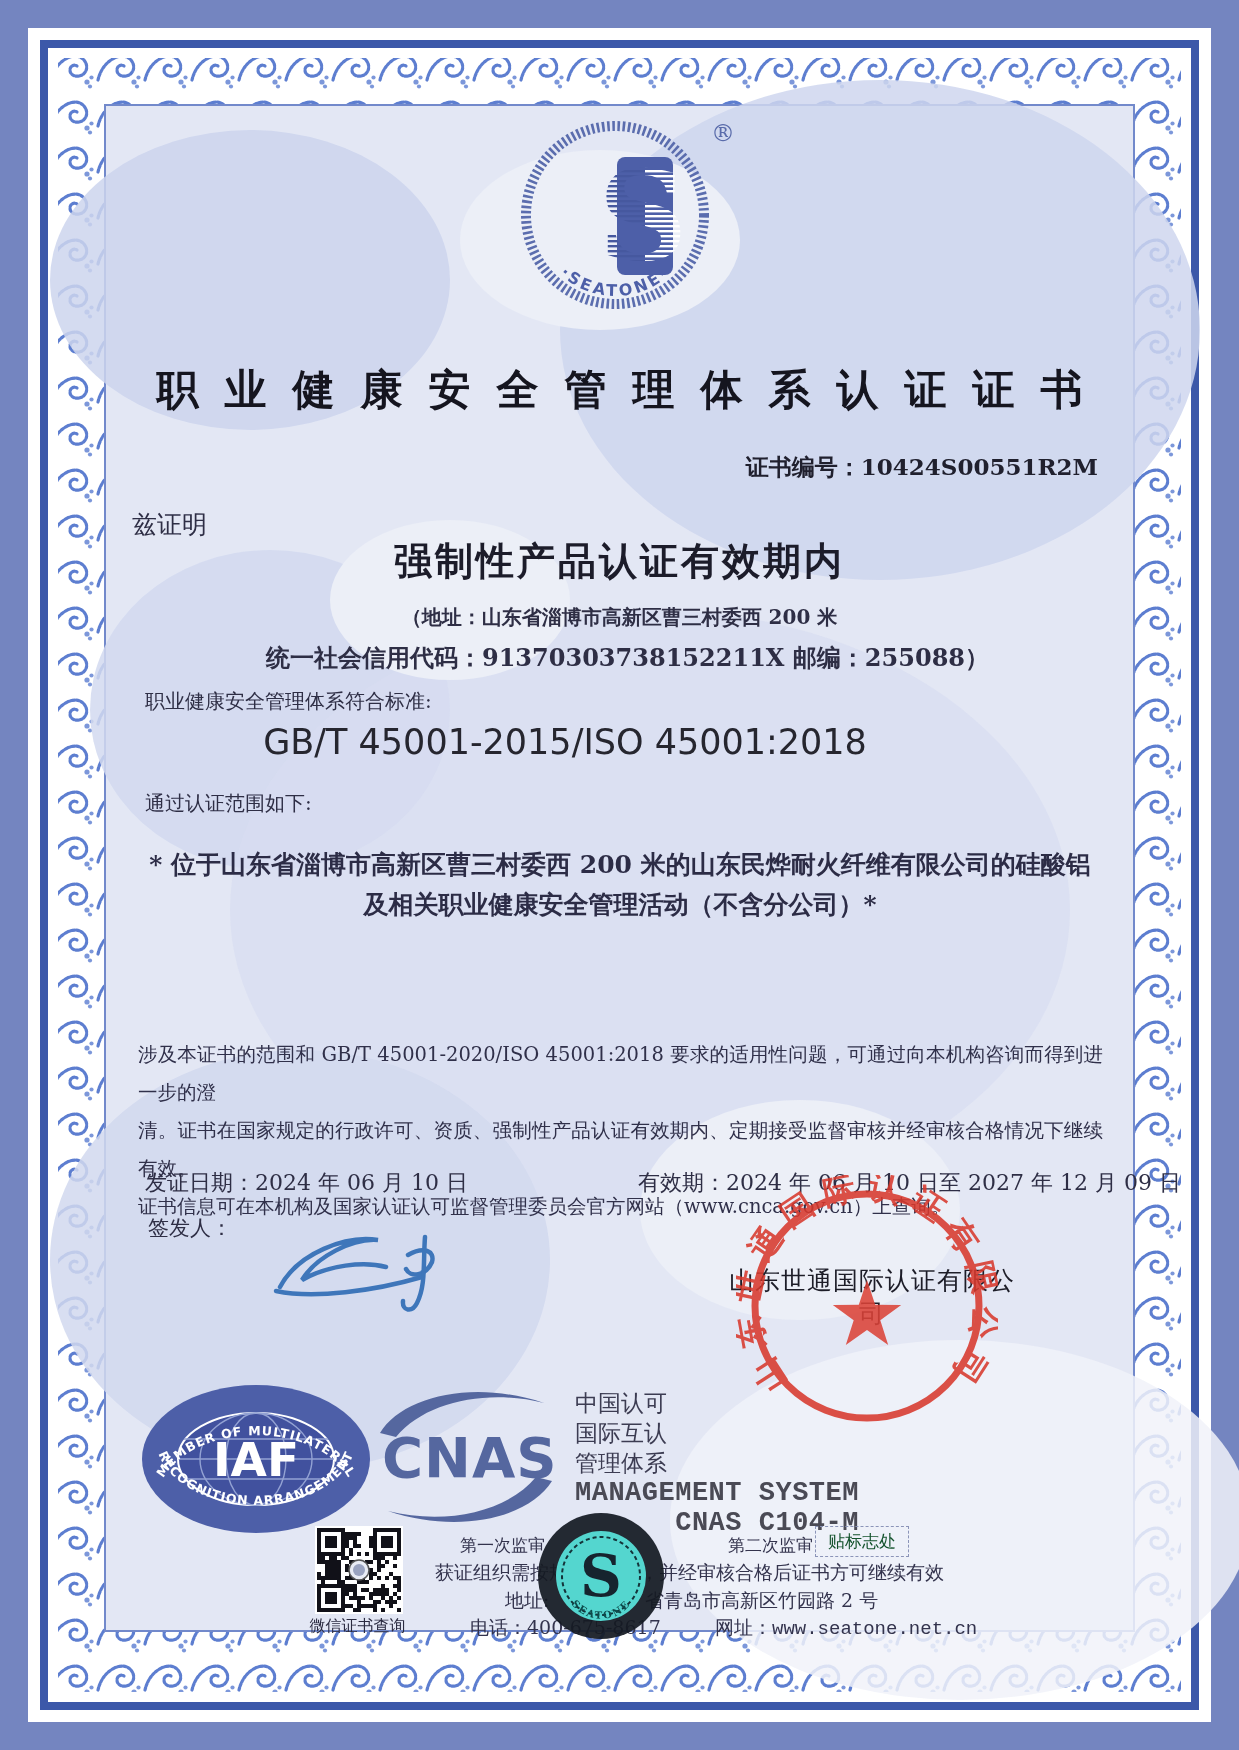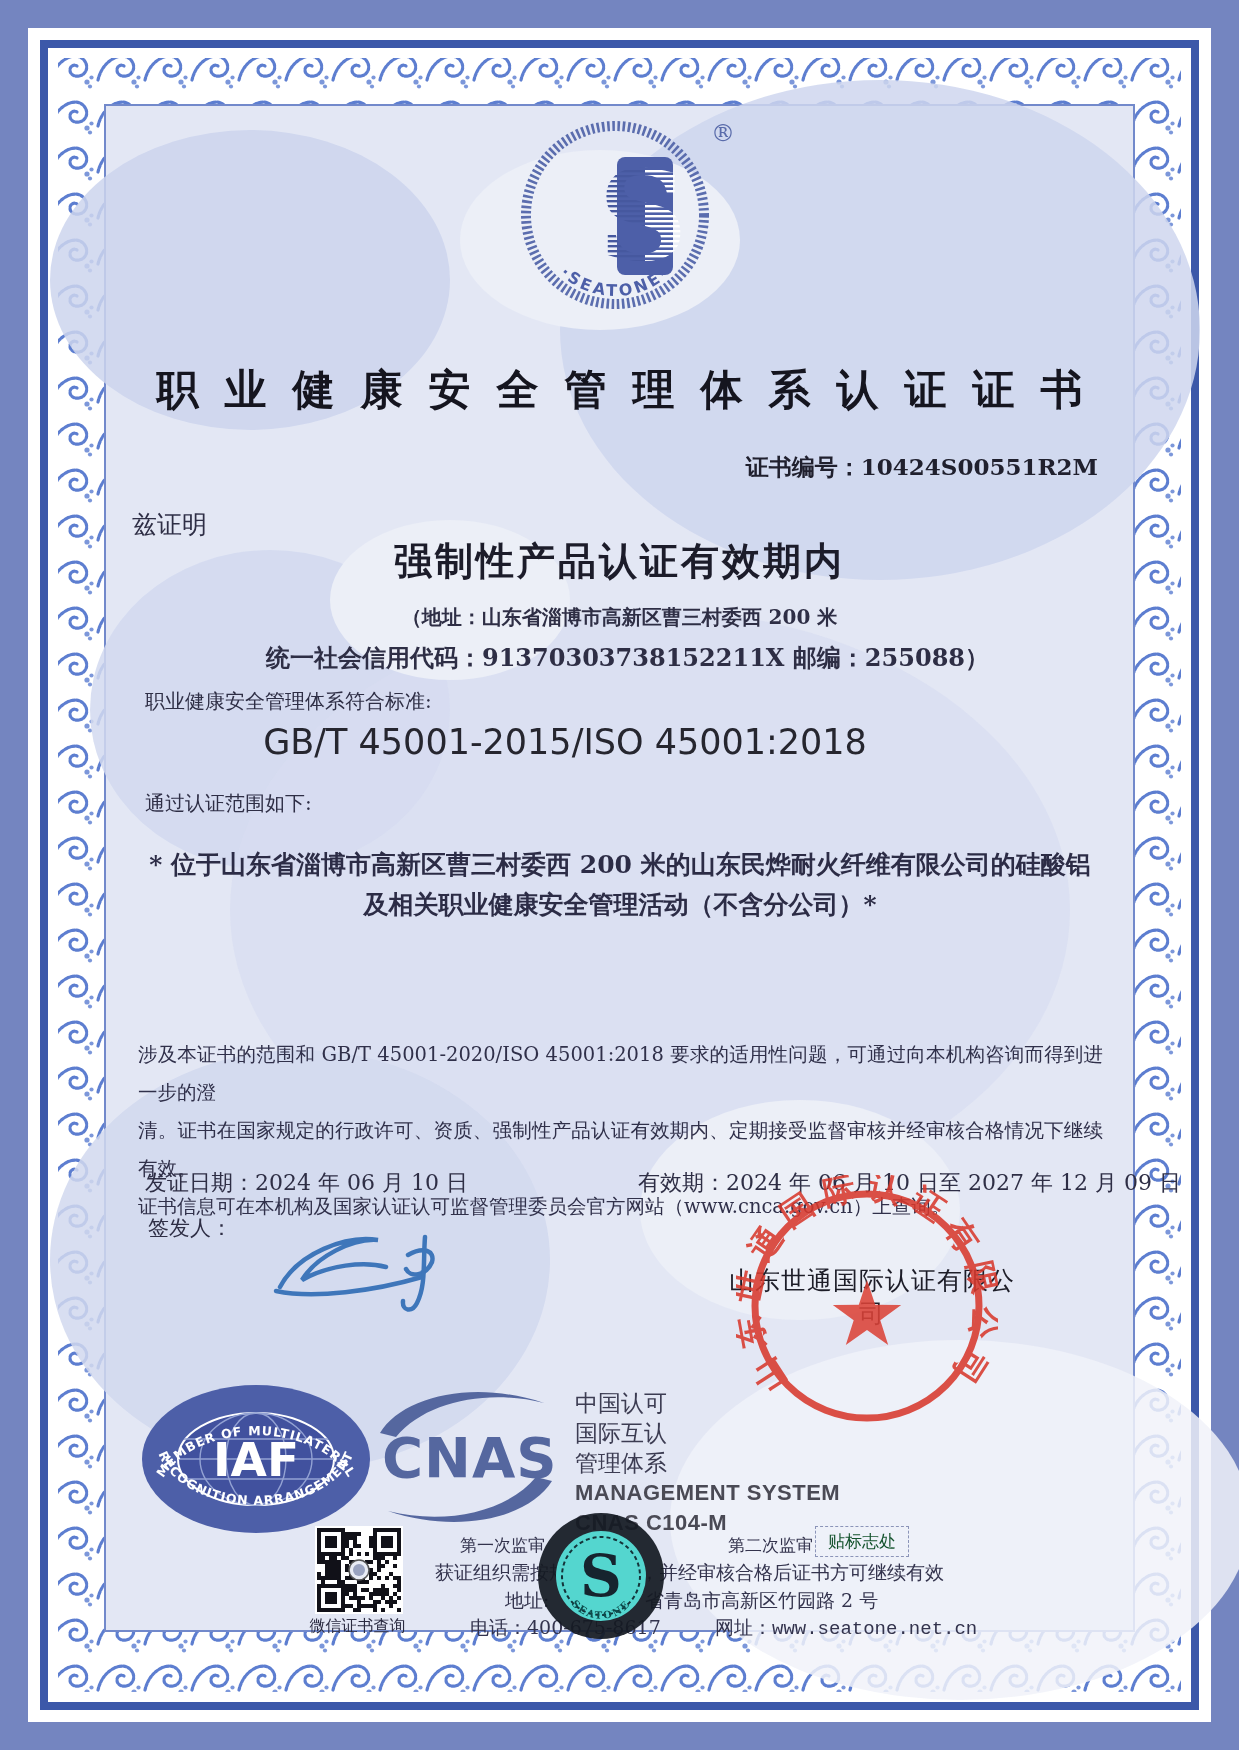--- a/index.html
+++ b/index.html
@@ -30,22 +30,22 @@
   .scopelabel{left:145px;top:790px;font-size:20px;}
   .scope{left:120px;width:1000px;top:845px;text-align:center;font-size:25px;font-weight:600;
          line-height:40px;color:#2c2c46;}
   .disclaimer{left:138px;width:965px;top:1036px;font-size:19.5px;line-height:38px;
               text-align:justify;color:#30304a;}
   .issue{left:145px;top:1168px;font-size:22px;}
   .valid{left:638px;top:1168px;font-size:22px;white-space:nowrap;}
   .signer{left:148px;top:1214px;font-size:21px;}
   .issuer{left:722px;width:300px;top:1264px;text-align:center;font-size:25px;color:#1d1d28;letter-spacing:1px;}
   .cnas-lines{left:575px;top:1388px;line-height:30px;font-size:23px;color:#3c3c52;}
-  .cnas-lines .en{font-family:Liberation Sans, sans-serif;font-weight:bold;
-                  font-size:22px;color:#4a4a55;letter-spacing:0.5px;}
+  .cnas-lines .en{font-family:Liberation Mono, monospace;font-weight:bold;
+                  font-size:27px;color:#4a4a55;letter-spacing:0.5px;text-align:right;}
   .qr-caption{left:305px;top:1616px;width:105px;text-align:center;font-size:16px;color:#2b2b40;}
   .foot{font-size:17px;color:#33334d;white-space:nowrap;}
   .audit1{left:460px;top:1534px;}
   .audit2{left:728px;top:1534px;}
   .sticker{left:815px;top:1526px;border:1.5px dashed #8b94b8;padding:3px 12px;font-size:17px;color:#14532d;}
   .note-l{left:435px;top:1560px;font-size:19px;}
   .note-r{left:640px;top:1560px;font-size:19px;}
   .addr-l{left:505px;top:1588px;font-size:19px;}
   .addr-v{left:645px;top:1588px;font-size:19px;}
   .phone{left:470px;top:1615px;font-size:19px;}

